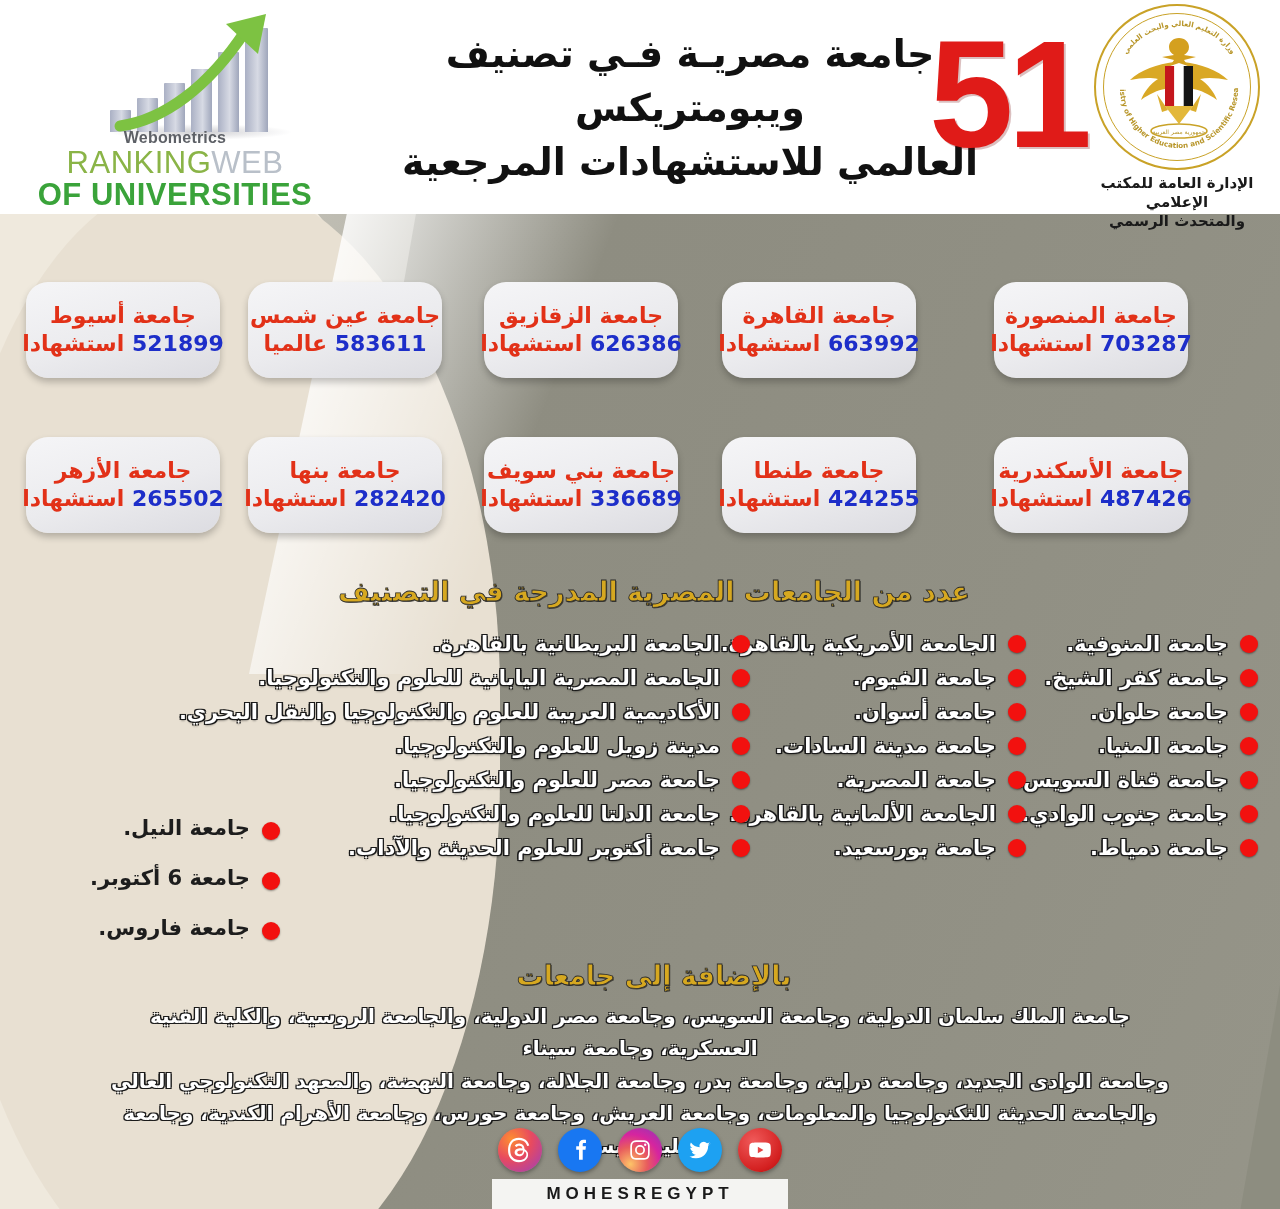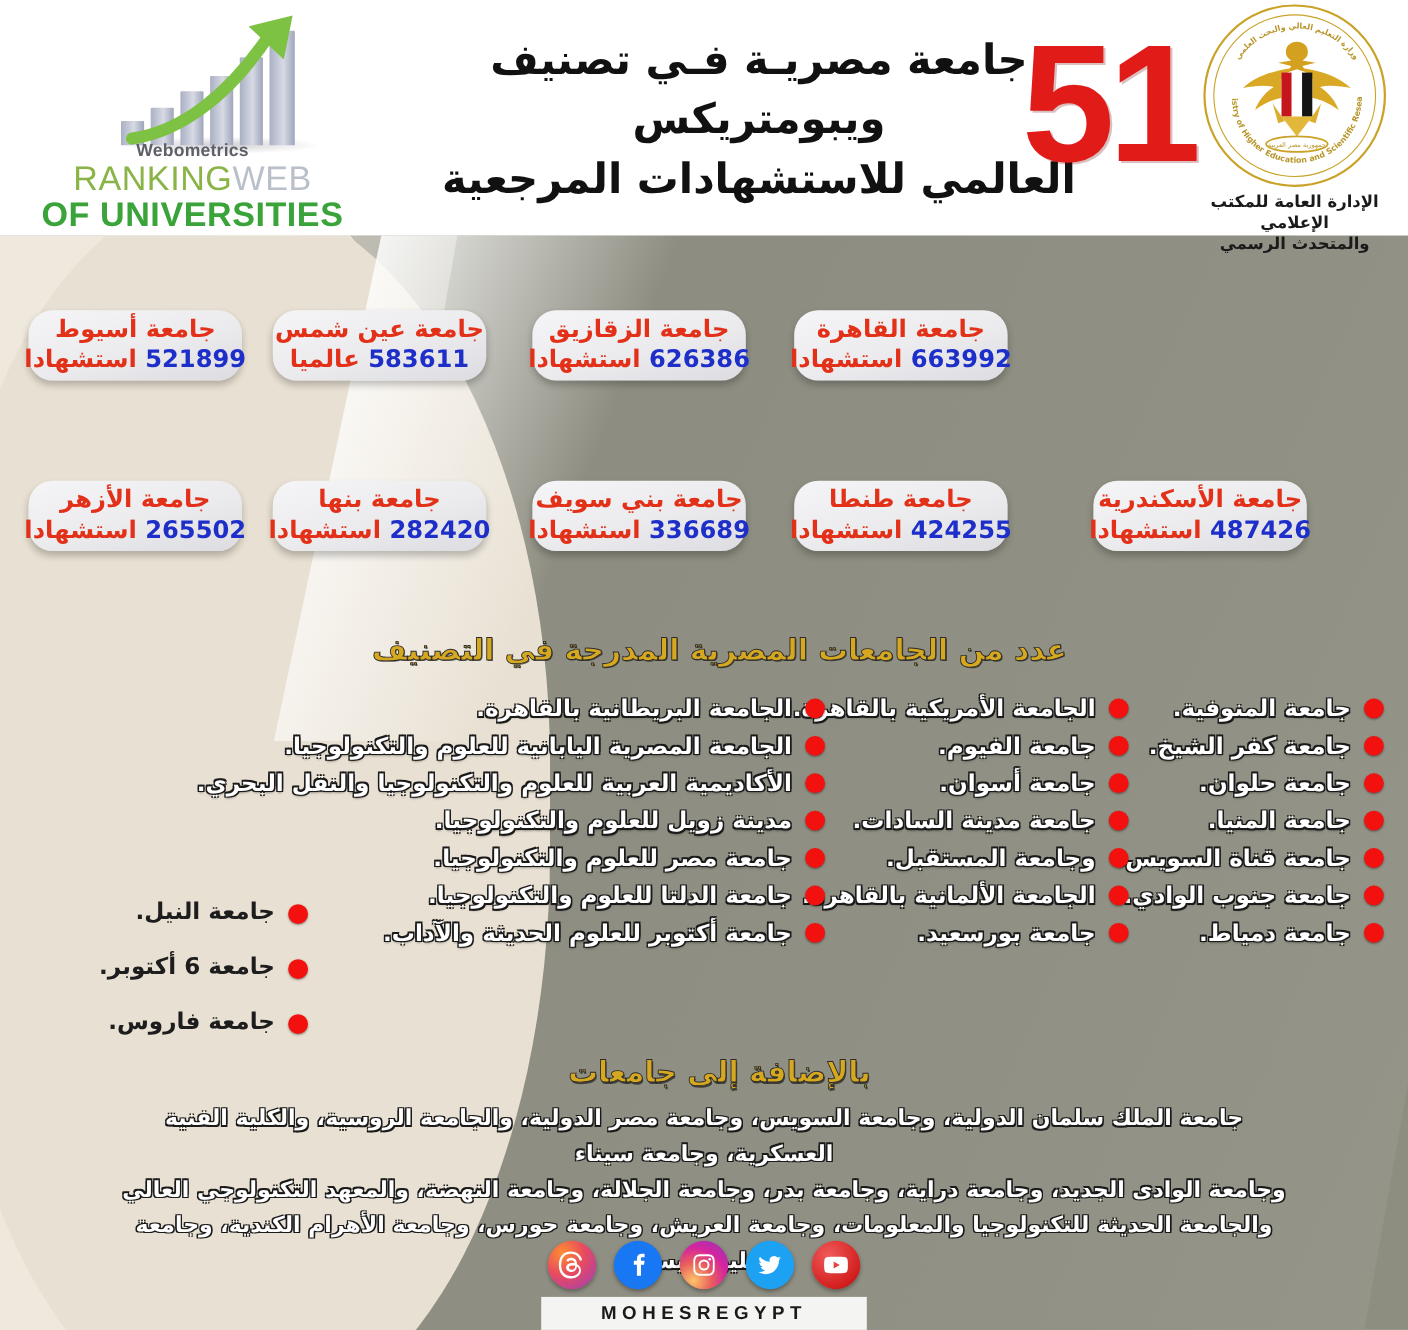--- a/index.html
+++ b/index.html
@@ -183,21 +183,21 @@
   }
 
   
   #cards {
     position: absolute; left: 0; top: 282px;
     width: 1280px; height: 280px;
     z-index: 10;
   }
   .card {
     position: absolute;
-    width: 194px; height: 64px;
+    width: 194px; height: 96px;
     background: linear-gradient(165deg, #f5f5f7 0%, #ebebee 55%, #dcdce1 100%);
     border-radius: 22px;
     box-shadow: 0 4px 7px rgba(0,0,0,.23);
     display: flex; flex-direction: column;
     align-items: center; justify-content: center;
     direction: rtl;
   }
   .card .uni {
     font-size: 22px; font-weight: bold; color: #e23118;
     line-height: 1.15; white-space: nowrap;
@@ -392,20 +392,27 @@
       </div>
       <div id="ministry-caption">
         <div>الإدارة العامة للمكتب الإعلامي</div>
         <div>والمتحدث الرسمي</div>
       </div>
     </div>
   </div>
 
   <div id="cards">
 
+    <div class="card r1 c5">
+      <div class="uni">جامعة المنصورة</div>
+      <div class="cit">
+        <span class="num">703287</span>
+        <span>استشهادا</span>
+      </div>
+    </div>
 
     <div class="card r1 c4">
       <div class="uni">جامعة القاهرة</div>
       <div class="cit">
         <span class="num">663992</span>
         <span>استشهادا</span>
       </div>
     </div>
 
     <div class="card r1 c3">
@@ -518,21 +525,21 @@
     <div class="bullet-item">
         <span class="dot"></span>
         <span class="bullet-label">جامعة أسوان.</span>
       </div>
     <div class="bullet-item">
         <span class="dot"></span>
         <span class="bullet-label">جامعة مدينة السادات.</span>
       </div>
     <div class="bullet-item">
         <span class="dot"></span>
-        <span class="bullet-label">وجامعة المستقبل.</span>
+        <span class="bullet-label">جامعة المصرية.</span>
       </div>
     <div class="bullet-item">
         <span class="dot"></span>
         <span class="bullet-label">الجامعة الألمانية بالقاهرة.</span>
       </div>
     <div class="bullet-item">
         <span class="dot"></span>
         <span class="bullet-label">جامعة بورسعيد.</span>
       </div>
   </div>

